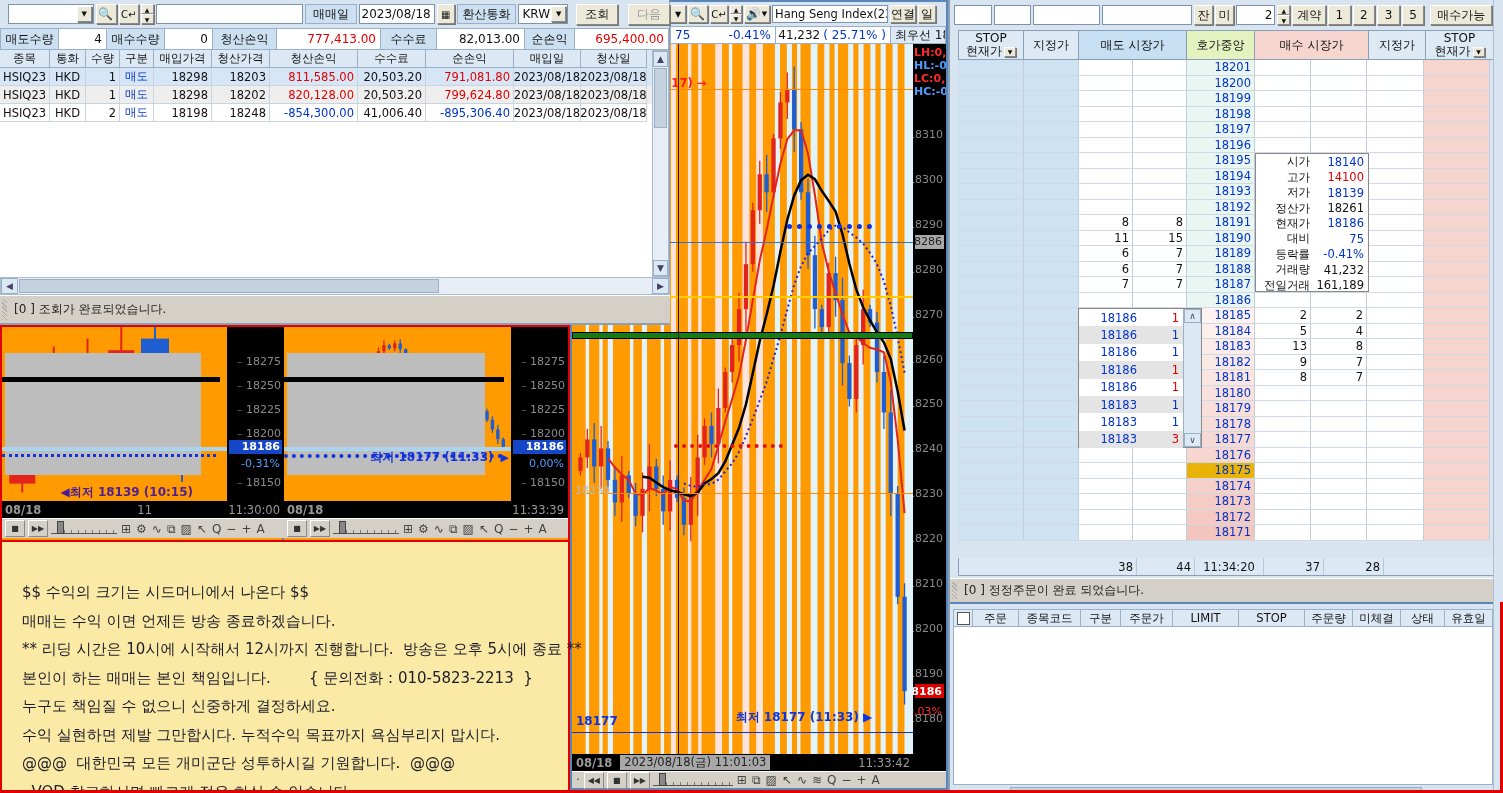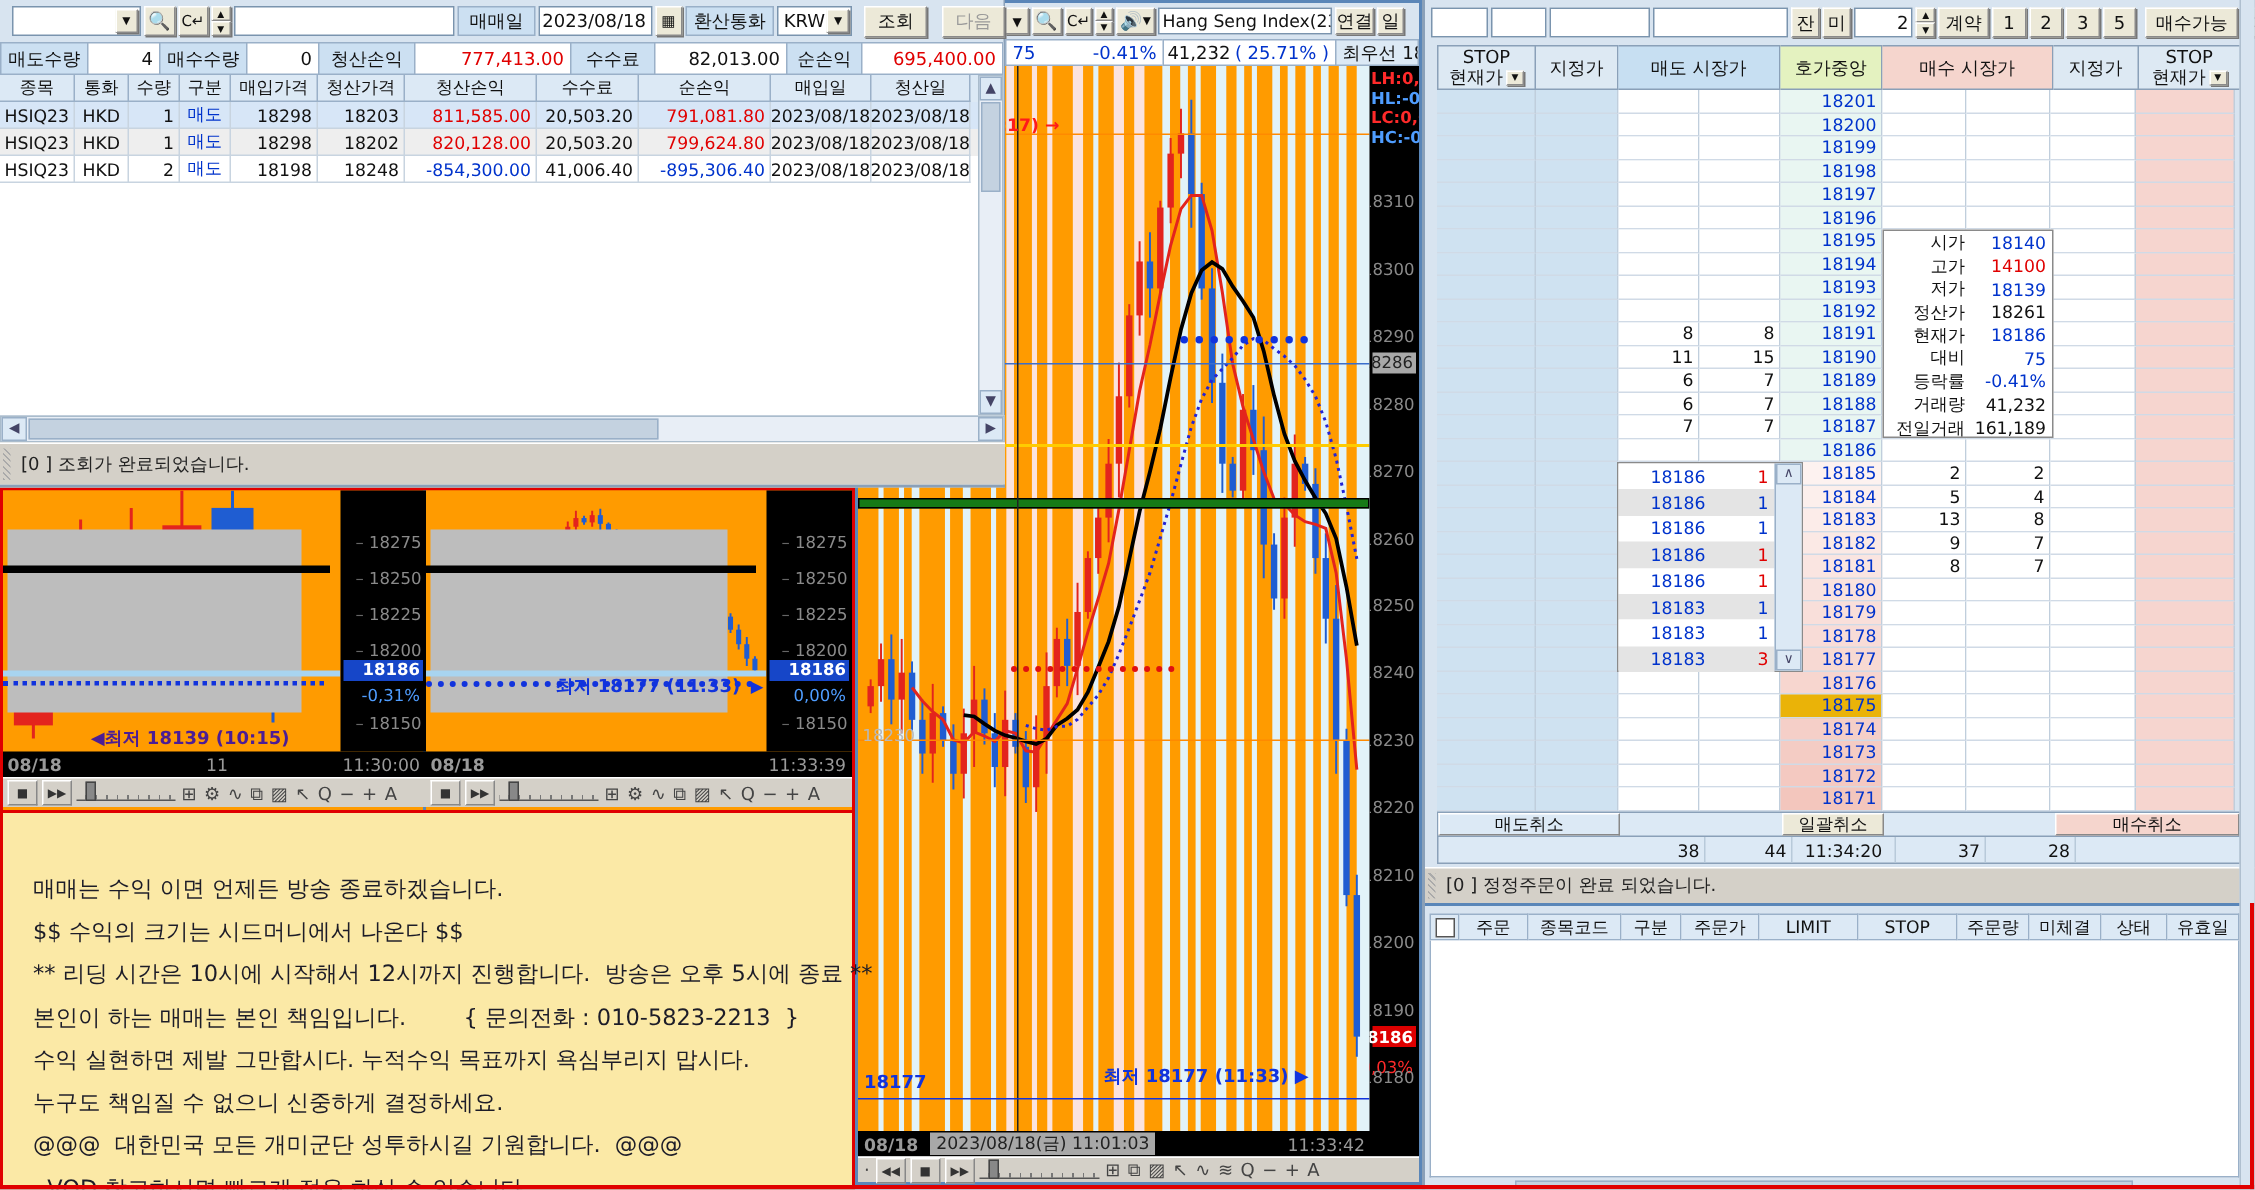--- a/index.html
+++ b/index.html
@@ -584,26 +584,26 @@
         <span class="icon">↖</span>
         <span class="icon">Q</span>
         <span class="icon">−</span>
         <span class="icon">+</span>
         <span class="icon">A</span>
       </div>
     </div>
 
     <div class="abs" style="left:0;top:213px;width:566px;height:251px;background:#fbe9a6;border-top:2px solid #e00000;box-sizing:border-box;">
       <div id="notice-lines" style="padding:36px 0 0 20px;">
+          <div class="notice-line">$$ 수익의 크기는 시드머니에서 나온다 $$</div>
           <div class="notice-line">매매는 수익 이면 언제든 방송 종료하겠습니다.</div>
-          <div class="notice-line">$$ 수익의 크기는 시드머니에서 나온다 $$</div>
           <div class="notice-line">** 리딩 시간은 10시에 시작해서 12시까지 진행합니다.  방송은 오후 5시에 종료 **</div>
           <div class="notice-line">본인이 하는 매매는 본인 책임입니다.        { 문의전화 : 010-5823-2213  }</div>
+          <div class="notice-line">누구도 책임질 수 없으니 신중하게 결정하세요.</div>
           <div class="notice-line">수익 실현하면 제발 그만합시다. 누적수익 목표까지 욕심부리지 맙시다.</div>
-          <div class="notice-line">누구도 책임질 수 없으니 신중하게 결정하세요.</div>
           <div class="notice-line">@@@  대한민국 모든 개미군단 성투하시길 기원합니다.  @@@</div>
           <div class="notice-line">  VOD 참고하시면 빠르게 적응 하실 수 있습니다.</div>
         </div>
     </div>
   </div>
 
   <div class="win" style="left:948px;top:0;width:555px;height:793px;z-index:6;border-left:2px solid #8aa0b8;box-sizing:border-box;overflow:hidden;">
 
     <div class="abs" style="left:4px;top:3px;width:600px;height:24px;display:flex;align-items:center;gap:2px;">
       <div class="inp" style="width:40px;height:20px;"></div>
@@ -1075,25 +1075,20 @@
         <div class="inforow">
           <div style="width: 54px; text-align: right;">거래량</div>
           <div style="flex: 1 1 0%; text-align: right; padding-right: 4px;">41,232</div>
         </div>
         <div class="inforow">
           <div style="width: 54px; text-align: right;">전일거래</div>
           <div style="flex: 1 1 0%; text-align: right; padding-right: 4px;">161,189</div>
         </div>
       </div>
 
-    <div class="abs" style="left:8px;top:541px;width:536px;height:17px;background:#dce9f5;border:1px solid #8aa0b8;box-sizing:border-box;">
-      <div class="ladder-btn" style="left:0px;width:121px;top:0;background:#dce9f5;">매도취소</div>
-      <div class="ladder-btn" style="left:229px;width:68px;top:0;background:#ece9d8;">일괄취소</div>
-      <div class="ladder-btn" style="left:411px;width:123px;top:0;background:#f5d5cd;">매수취소</div>
-    </div>
 
     <div class="abs" style="left:8px;top:558px;width:536px;height:18px;background:#dce9f5;border:1px solid #8aa0b8;border-top:none;box-sizing:border-box;display:flex;font-size:11.5px;">
       <div style="width:120px;"></div>
       <div class="valc" style="width:54px;display:flex;align-items:center;justify-content:flex-end;border-right:1px solid #b8cada;padding-right:3px;">38</div>
       <div class="valc" style="width:54px;display:flex;align-items:center;justify-content:flex-end;border-right:1px solid #b8cada;padding-right:3px;">44</div>
       <div style="width:68px;display:flex;align-items:center;justify-content:center;border-right:1px solid #b8cada;">11:34:20</div>
       <div class="valc" style="width:56px;display:flex;align-items:center;justify-content:flex-end;border-right:1px solid #b8cada;padding-right:3px;">37</div>
       <div class="valc" style="width:56px;display:flex;align-items:center;justify-content:flex-end;border-right:1px solid #b8cada;padding-right:3px;">28</div>
     </div>
 

